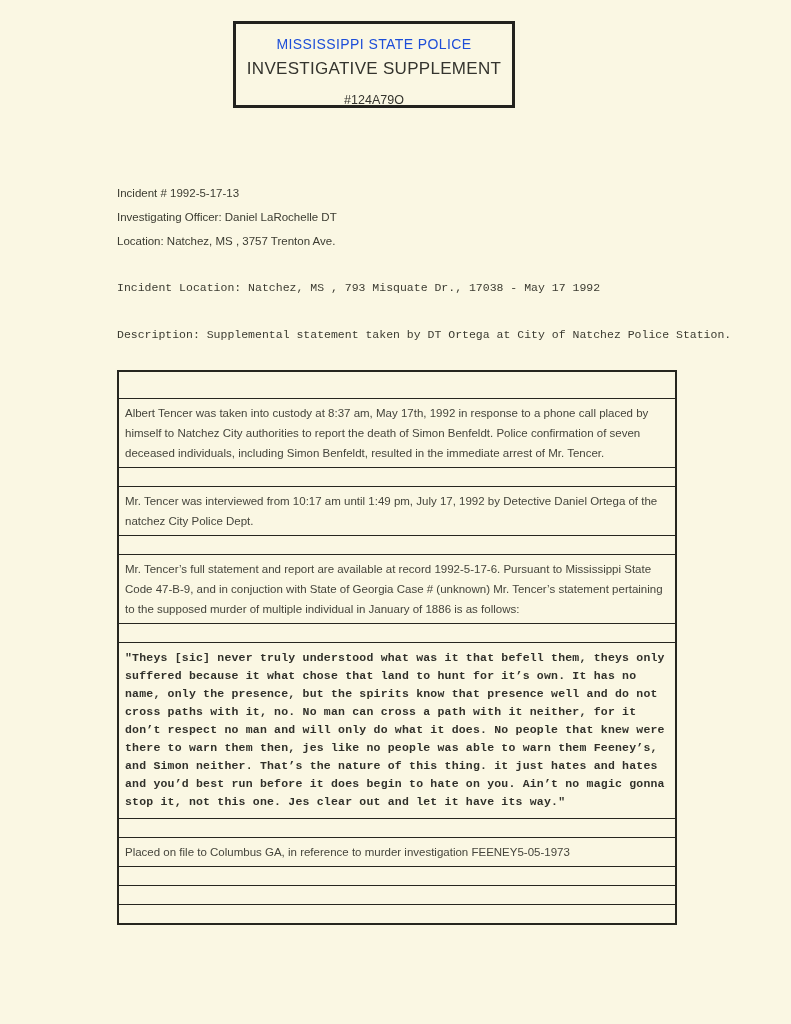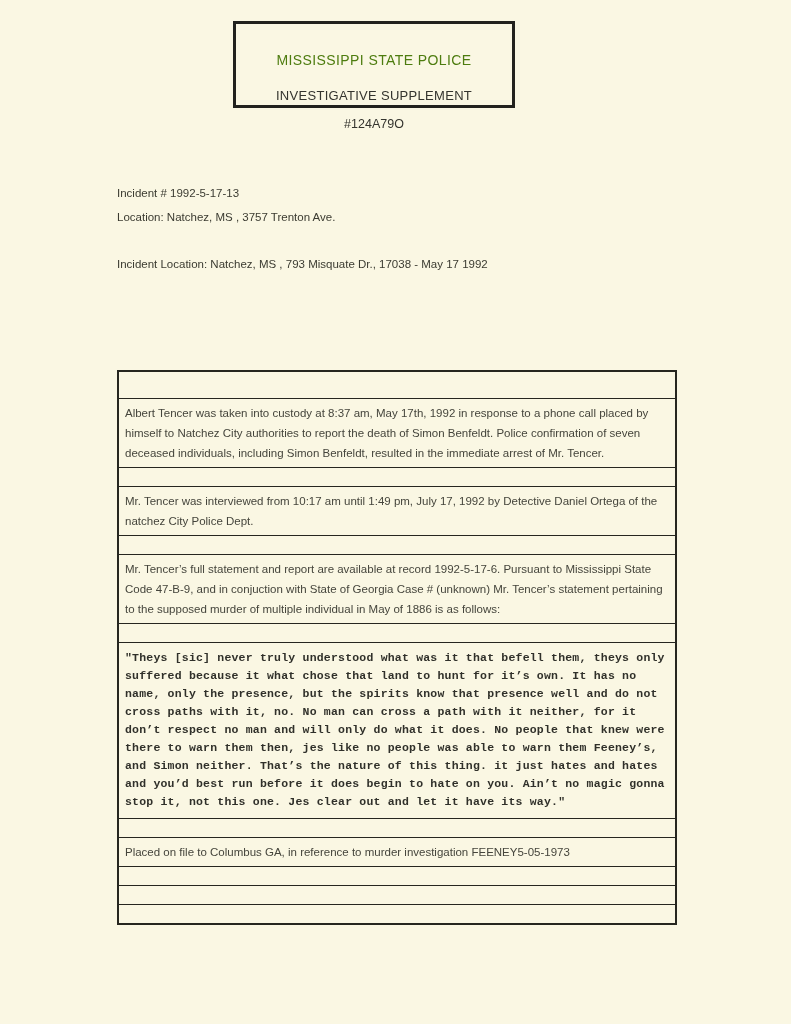--- a/index.html
+++ b/index.html
@@ -21,48 +21,48 @@
     left: 233px;
     top: 21px;
     width: 282px;
     height: 87px;
     border: 3px solid #22221e;
     box-sizing: border-box;
     text-align: center;
     background: #faf7e3;
   }
   .hb-title {
-    margin-top: 28px;
+    margin-top: 12px;
     font-size: 14px;
     letter-spacing: 0.4px;
-    color: #4d7c0f;
+    color: #1d4ed8;
   }
   .hb-subtitle {
-    margin-top: 20px;
-    font-size: 13px;
+    margin-top: 7px;
+    font-size: 17px;
     letter-spacing: 0.3px;
     color: #34342e;
   }
   .hb-case {
     margin-top: 14px;
     font-size: 12.5px;
     color: #34342e;
   }
 
   
   .meta {
     position: absolute;
     left: 117px;
     top: 181px;
     width: 600px;
     font-size: 11.5px;
     color: #3b3b31;
   }
   .meta-line { line-height: 24px; white-space: nowrap; }
-  .meta-line.gap { margin-top: 23px; }
+  .meta-line.gap { margin-top: 23px; font-family: Liberation Mono, monospace; }
 
   
   .doc-table {
     position: absolute;
     left: 117px;
     top: 370px;
     width: 560px;
     border: 2px solid #26261f;
     box-sizing: border-box;
   }
@@ -95,31 +95,33 @@
 <div class="page" style="background: rgb(250, 247, 227);">
 
   <div class="header-box">
     <div class="hb-title">MISSISSIPPI STATE POLICE</div>
     <div class="hb-subtitle">INVESTIGATIVE SUPPLEMENT</div>
     <div class="hb-case">#124A79O</div>
   </div>
 
   <div class="meta">
     <div class="meta-line">Incident # 1992-5-17-13</div>
+    <div class="meta-line">Investigating Officer: Daniel LaRochelle DT</div>
     <div class="meta-line">Location: Natchez, MS , 3757 Trenton Ave.</div>
     <div class="meta-line gap">Incident Location: Natchez, MS , 793 Misquate Dr., 17038 - May 17 1992</div>
+    <div class="meta-line gap">Description: Supplemental statement taken by DT Ortega at City of Natchez Police Station.</div>
   </div>
 
   <div class="doc-table">
       <div class="trow empty"></div>
       <div class="trow text">Albert Tencer was taken into custody at 8:37 am, May 17th, 1992 in response to a phone call placed by himself to Natchez City authorities to report the death of Simon Benfeldt. Police confirmation of seven deceased individuals, including Simon Benfeldt, resulted in the immediate arrest of Mr. Tencer.</div>
       <div class="trow empty"></div>
       <div class="trow text">Mr. Tencer was interviewed from 10:17 am until 1:49 pm, July 17, 1992 by Detective Daniel Ortega of the natchez City Police Dept.</div>
       <div class="trow empty"></div>
-      <div class="trow text">Mr. Tencer’s full statement and report are available at record 1992-5-17-6. Pursuant to Mississippi State Code 47-B-9, and in conjuction with State of Georgia Case # (unknown) Mr. Tencer’s statement pertaining to the supposed murder of multiple individual in May of 1886 is as follows:</div>
+      <div class="trow text">Mr. Tencer’s full statement and report are available at record 1992-5-17-6. Pursuant to Mississippi State Code 47-B-9, and in conjuction with State of Georgia Case # (unknown) Mr. Tencer’s statement pertaining to the supposed murder of multiple individual in January of 1886 is as follows:</div>
       <div class="trow empty"></div>
       <div class="trow mono">"Theys [sic] never truly understood what was it that befell them, theys only suffered because it what chose that land to hunt for it’s own. It has no name, only the presence, but the spirits know that presence well and do not cross paths with it, no. No man can cross a path with it neither, for it don’t respect no man and will only do what it does. No people that knew were there to warn them then, jes like no people was able to warn them Feeney’s, and Simon neither. That’s the nature of this thing. it just hates and hates and you’d best run before it does begin to hate on you. Ain’t no magic gonna stop it, not this one. Jes clear out and let it have its way."</div>
       <div class="trow empty"></div>
       <div class="trow text">Placed on file to Columbus GA, in reference to murder investigation FEENEY5-05-1973</div>
       <div class="trow empty"></div>
       <div class="trow empty"></div>
       <div class="trow empty"></div>
     </div>
 
 </div>

